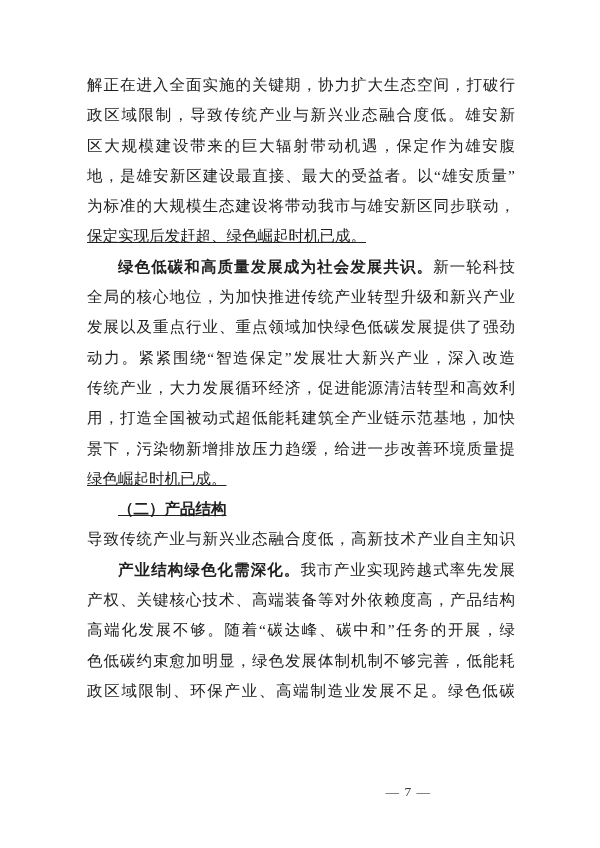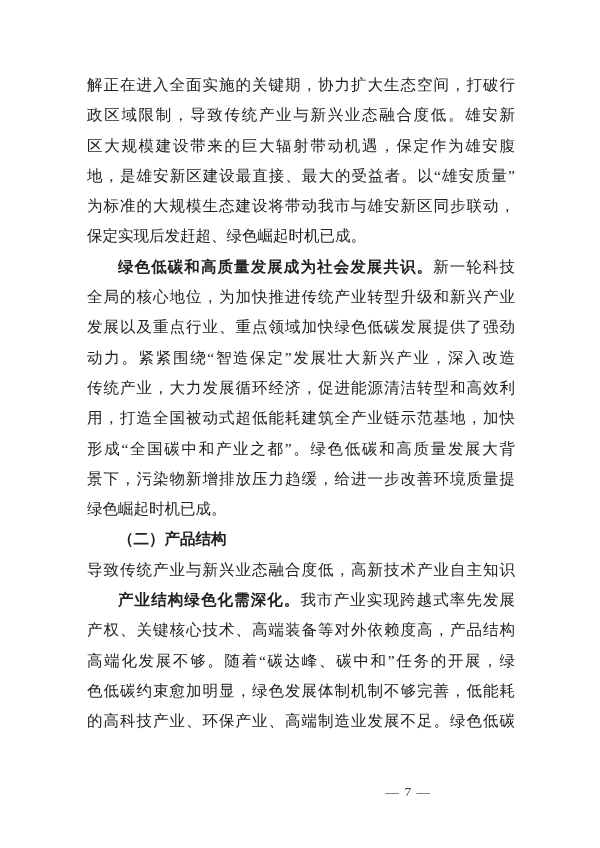--- a/index.html
+++ b/index.html
@@ -27,20 +27,21 @@
     line-height: 30.3px;
     height: 30.3px;
     overflow: hidden;
     text-align: justify;
     text-align-last: justify;
     -moz-text-align-last: justify;
   }
   .line.no-stretch {
     text-align: center;
     text-align-last: left;
+    text-decoration: underline;
     -moz-text-align-last: left;
   }
   .line.indent {
     text-indent: 2em;
   }
   .em {
     font-weight: 700;
   }
   .page-number {
     position: absolute;
@@ -62,25 +63,24 @@
       <div class="line"><span>区大规模建设带来的巨大辐射带动机遇，保定作为雄安腹</span></div>
       <div class="line"><span>地，是雄安新区建设最直接、最大的受益者。以“雄安质量”</span></div>
       <div class="line"><span>为标准的大规模生态建设将带动我市与雄安新区同步联动，</span></div>
       <div class="line no-stretch"><span>保定实现后发赶超、绿色崛起时机已成。</span></div>
       <div class="line indent"><span class="em">绿色低碳和高质量发展成为社会发展共识。</span><span>新一轮科技</span></div>
       <div class="line"><span>全局的核心地位，为加快推进传统产业转型升级和新兴产业</span></div>
       <div class="line"><span>发展以及重点行业、重点领域加快绿色低碳发展提供了强劲</span></div>
       <div class="line"><span>动力。紧紧围绕“智造保定”发展壮大新兴产业，深入改造</span></div>
       <div class="line"><span>传统产业，大力发展循环经济，促进能源清洁转型和高效利</span></div>
       <div class="line"><span>用，打造全国被动式超低能耗建筑全产业链示范基地，加快</span></div>
-      <div class="line"><span>形成“全国碳中和产业之都”。绿色低碳和高质量发展大背</span></div>
       <div class="line"><span>景下，污染物新增排放压力趋缓，给进一步改善环境质量提</span></div>
       <div class="line no-stretch"><span>绿色崛起时机已成。</span></div>
       <div class="line indent no-stretch"><span class="em">（二）产品结构</span></div>
       <div class="line"><span>导致传统产业与新兴业态融合度低，高新技术产业自主知识</span></div>
       <div class="line indent"><span class="em">产业结构绿色化需深化。</span><span>我市产业实现跨越式率先发展</span></div>
       <div class="line"><span>产权、关键核心技术、高端装备等对外依赖度高，产品结构</span></div>
       <div class="line"><span>高端化发展不够。随着“碳达峰、碳中和”任务的开展，绿</span></div>
       <div class="line"><span>色低碳约束愈加明显，绿色发展体制机制不够完善，低能耗</span></div>
-      <div class="line"><span>的高科技产业、环保产业、高端制造业发展不足。绿色低碳</span></div>
+      <div class="line"><span>政区域限制、环保产业、高端制造业发展不足。绿色低碳</span></div>
     </div>
   <div class="page-number">— 7 —</div>
 </div>
 
 </body></html>

